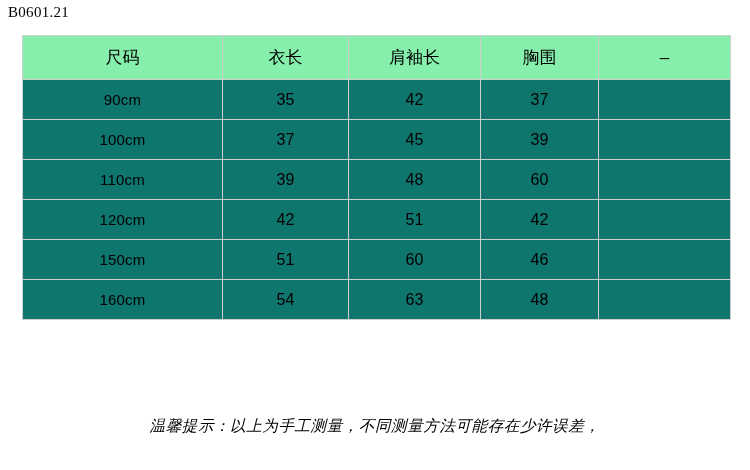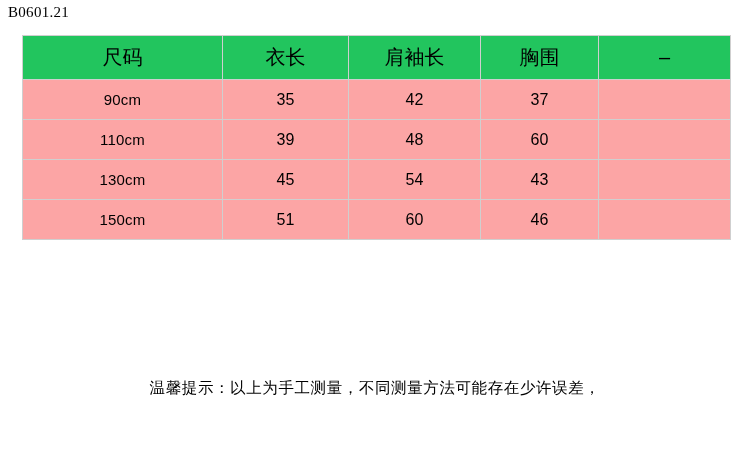--- a/index.html
+++ b/index.html
@@ -44,43 +44,44 @@
   table.size-table td {
     border: 1px solid #cfcfcf;
     text-align: center;
     vertical-align: middle;
     font-size: 16px;
     color: #000;
     padding: 0;
   }
   table.size-table thead th {
     height: 43px;
-    background: #22c55e;
+    background: #86efac;
     font-weight: normal;
-    font-size: 20px;
+    font-size: 17px;
   }
   table.size-table tbody td {
     height: 39px;
-    background: #fca5a5;
+    background: #0f766e;
   }
   table.size-table tbody td.size-cell {
     font-size: 15px;
     letter-spacing: 0.2px;
   }
   col.c1 { width: 200px; }
   col.c2 { width: 126px; }
   col.c3 { width: 132px; }
   col.c4 { width: 118px; }
   col.c5 { width: 132px; }
   .notes {
     position: absolute;
     left: 0;
-    top: 374px;
+    top: 412px;
     width: 750px;
     text-align: center;
+    font-style: italic;
   }
   .notes .line {
     font-size: 15.5px;
     line-height: 28px;
     color: #000;
     letter-spacing: 0.6px;
   }
 </style>
 </head>
 <body>
@@ -109,38 +110,52 @@
       </thead>
       <tbody>
         <tr>
           <td class="size-cell">90cm</td>
           <td>35</td>
           <td>42</td>
           <td>37</td>
           <td></td>
         </tr>
         <tr>
+          <td class="size-cell">100cm</td>
+          <td>37</td>
+          <td>45</td>
+          <td>39</td>
+          <td></td>
+        </tr>
+        <tr>
           <td class="size-cell">110cm</td>
           <td>39</td>
           <td>48</td>
           <td>60</td>
           <td></td>
         </tr>
         <tr>
-          <td class="size-cell">130cm</td>
-          <td>45</td>
-          <td>54</td>
-          <td>43</td>
+          <td class="size-cell">120cm</td>
+          <td>42</td>
+          <td>51</td>
+          <td>42</td>
           <td></td>
         </tr>
         <tr>
           <td class="size-cell">150cm</td>
           <td>51</td>
           <td>60</td>
           <td>46</td>
+          <td></td>
+        </tr>
+        <tr>
+          <td class="size-cell">160cm</td>
+          <td>54</td>
+          <td>63</td>
+          <td>48</td>
           <td></td>
         </tr>
       </tbody>
     </table>
   </div>
 
   <div class="notes">
     <div class="line">温馨提示：以上为手工测量，不同测量方法可能存在少许误差，</div>
   </div>
 

